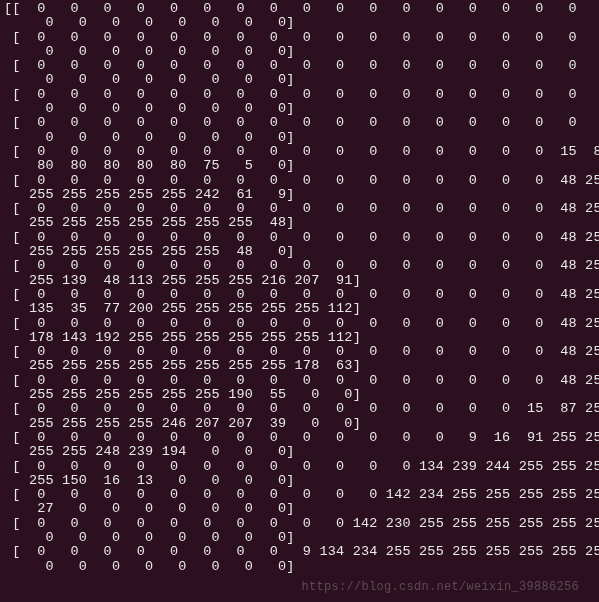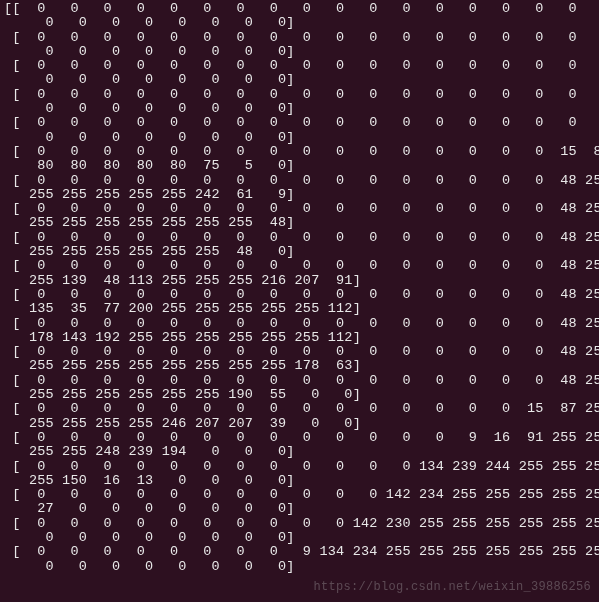--- a/index.html
+++ b/index.html
@@ -19,21 +19,21 @@
       white-space: pre;
       letter-spacing: 0.2px;
     }
     .row {
       display: block;
       height: 14.3px;
     }
     .watermark {
       position: absolute;
       bottom: 8px;
-      right: 8px;
+      right: 20px;
       color: rgba(180,180,180,0.35);
       font-size: 12px;
       letter-spacing: 0.3px;
     }
   </style>
 </head>
 <body>
 
 <div class="terminal" id="term"><span class="row">[[  0   0   0   0   0   0   0   0   0   0   0   0   0   0   0   0   0   0   0   0</span><span class="row">     0   0   0   0   0   0   0   0]</span><span class="row"> [  0   0   0   0   0   0   0   0   0   0   0   0   0   0   0   0   0   0   0   0</span><span class="row">     0   0   0   0   0   0   0   0]</span><span class="row"> [  0   0   0   0   0   0   0   0   0   0   0   0   0   0   0   0   0   0   0   0</span><span class="row">     0   0   0   0   0   0   0   0]</span><span class="row"> [  0   0   0   0   0   0   0   0   0   0   0   0   0   0   0   0   0   0   0   0</span><span class="row">     0   0   0   0   0   0   0   0]</span><span class="row"> [  0   0   0   0   0   0   0   0   0   0   0   0   0   0   0   0   0   0   0   0</span><span class="row">     0   0   0   0   0   0   0   0]</span><span class="row"> [  0   0   0   0   0   0   0   0   0   0   0   0   0   0   0   0  15  80  80  80</span><span class="row">    80  80  80  80  80  75   5   0]</span><span class="row"> [  0   0   0   0   0   0   0   0   0   0   0   0   0   0   0   0  48 255 255 255</span><span class="row">   255 255 255 255 255 242  61   9]</span><span class="row"> [  0   0   0   0   0   0   0   0   0   0   0   0   0   0   0   0  48 255 255 255</span><span class="row">   255 255 255 255 255 255 255  48]</span><span class="row"> [  0   0   0   0   0   0   0   0   0   0   0   0   0   0   0   0  48 255 255 255</span><span class="row">   255 255 255 255 255 255  48   0]</span><span class="row"> [  0   0   0   0   0   0   0   0   0   0   0   0   0   0   0   0  48 255 255 255</span><span class="row">   255 139  48 113 255 255 255 216 207  91]</span><span class="row"> [  0   0   0   0   0   0   0   0   0   0   0   0   0   0   0   0  48 255 255 255</span><span class="row">   135  35  77 200 255 255 255 255 255 112]</span><span class="row"> [  0   0   0   0   0   0   0   0   0   0   0   0   0   0   0   0  48 255 255 255</span><span class="row">   178 143 192 255 255 255 255 255 255 112]</span><span class="row"> [  0   0   0   0   0   0   0   0   0   0   0   0   0   0   0   0  48 255 255 255</span><span class="row">   255 255 255 255 255 255 255 255 178  63]</span><span class="row"> [  0   0   0   0   0   0   0   0   0   0   0   0   0   0   0   0  48 255 255 255</span><span class="row">   255 255 255 255 255 255 190  55   0   0]</span><span class="row"> [  0   0   0   0   0   0   0   0   0   0   0   0   0   0   0  15  87 255 255 255</span><span class="row">   255 255 255 255 246 207 207  39   0   0]</span><span class="row"> [  0   0   0   0   0   0   0   0   0   0   0   0   0   9  16  91 255 255 255 255</span><span class="row">   255 255 248 239 194   0   0   0]</span><span class="row"> [  0   0   0   0   0   0   0   0   0   0   0   0 134 239 244 255 255 255 255 255</span><span class="row">   255 150  16  13   0   0   0   0]</span><span class="row"> [  0   0   0   0   0   0   0   0   0   0   0 142 234 255 255 255 255 255 113  48</span><span class="row">    27   0   0   0   0   0   0   0]</span><span class="row"> [  0   0   0   0   0   0   0   0   0   0 142 230 255 255 255 255 255 255  80   0</span><span class="row">     0   0   0   0   0   0   0   0]</span><span class="row"> [  0   0   0   0   0   0   0   0   9 134 234 255 255 255 255 255 255 255  80   0</span><span class="row">     0   0   0   0   0   0   0   0]</span></div>
 <div class="watermark">https://blog.csdn.net/weixin_39886256</div>

